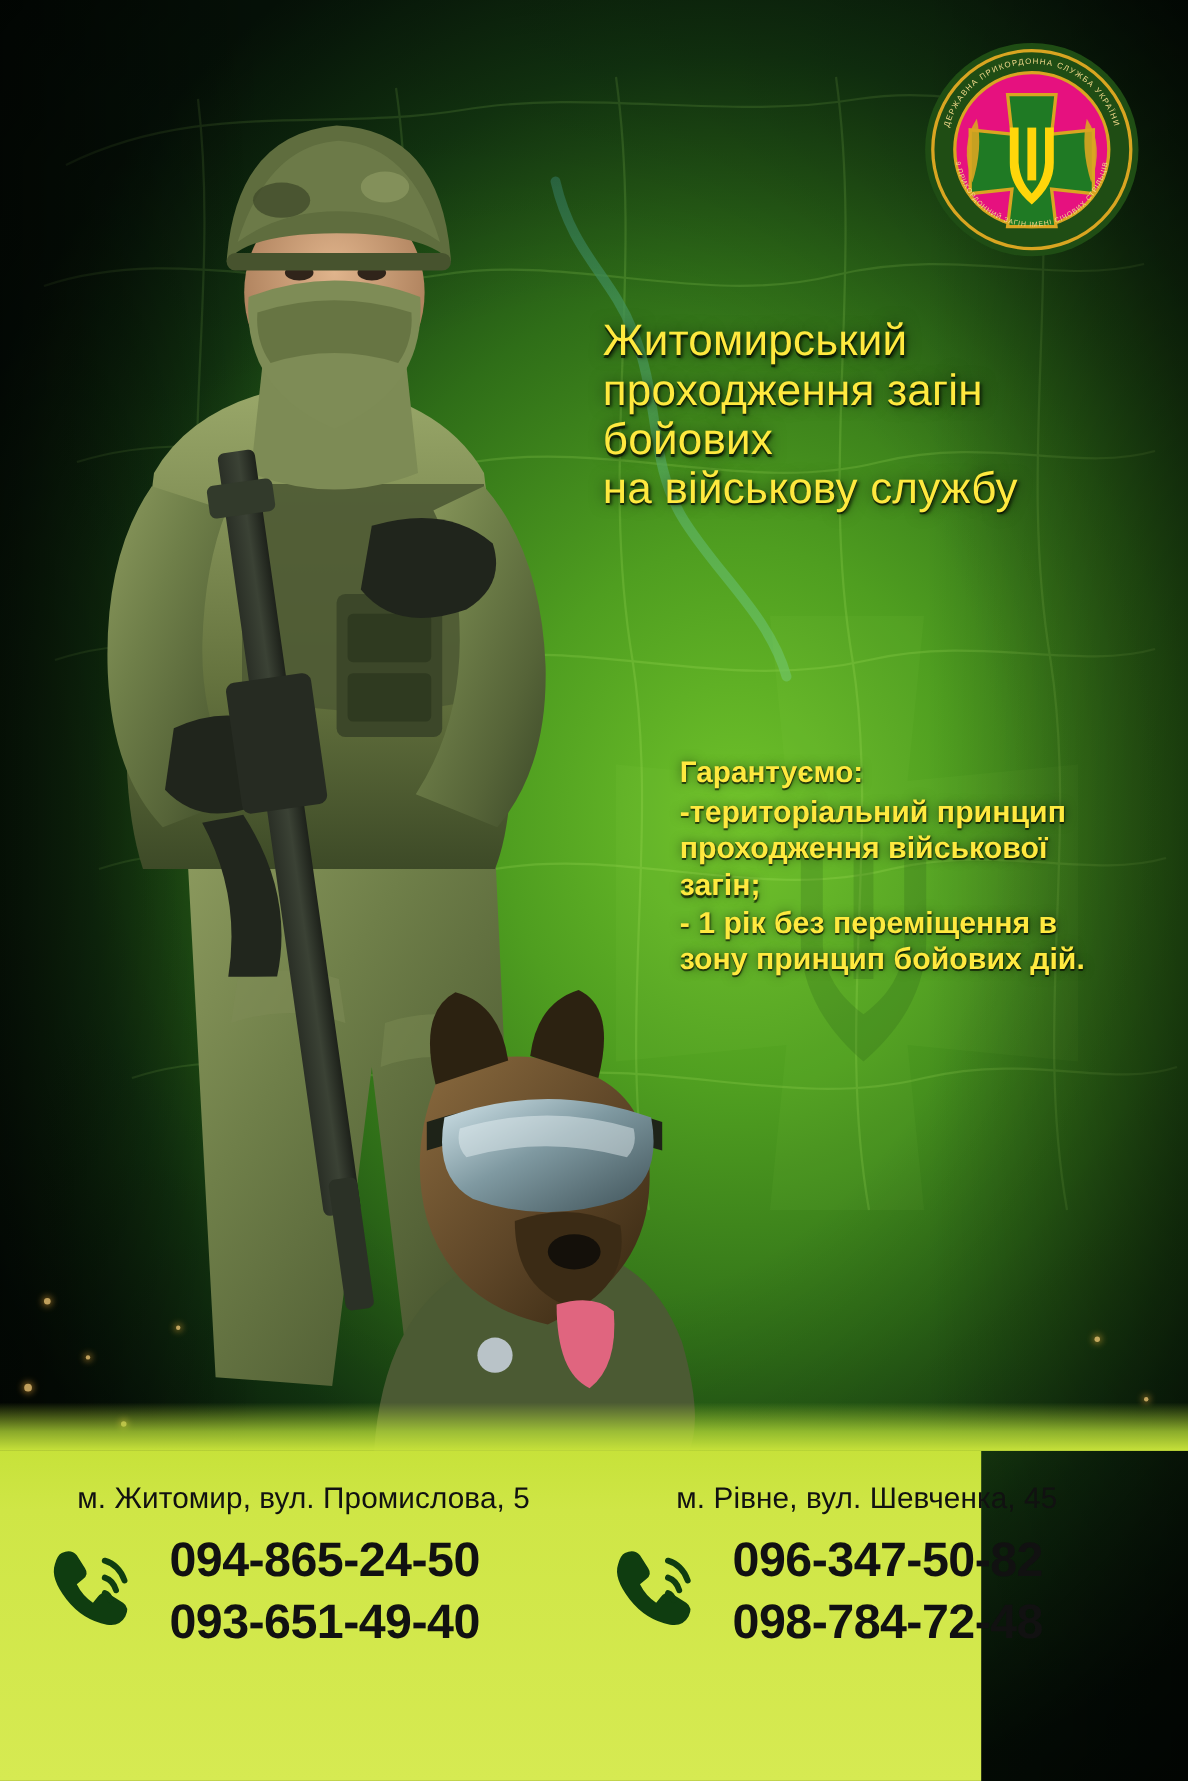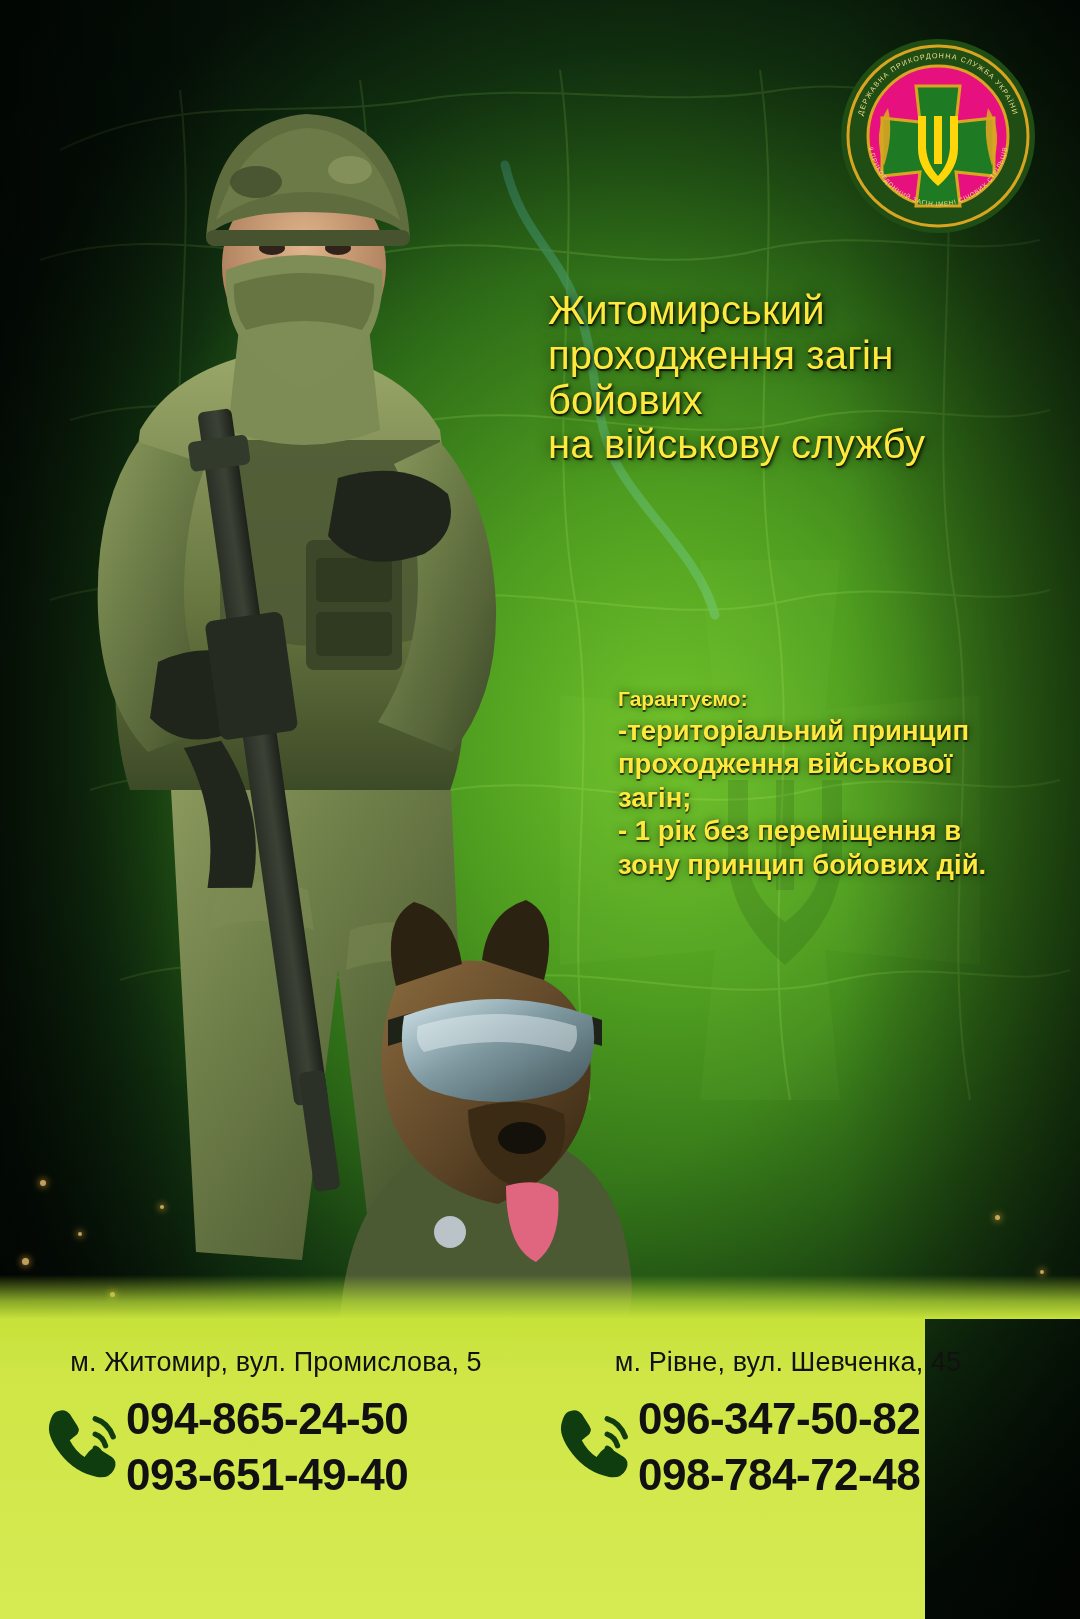--- a/index.html
+++ b/index.html
@@ -121,34 +121,33 @@
     font-weight: bold;
     font-size: 27.5px;
     line-height: 1.22;
     text-shadow:
       0 2px 0 rgba(0,0,0,.5),
       0 0 10px rgba(0,0,0,.5),
       1px 1px 2px rgba(0,0,0,.55);
   }
   .guarantee .g-title {
     display: block;
-    font-size: 21px;
+    font-size: 27px;
     margin-bottom: 2px;
   }
   .guarantee .g-line { display: block; }
 
   
   .footer {
     position: absolute;
     left: 0;
     bottom: 0;
     width: 892px;
     height: 300px;
     background: linear-gradient(180deg, #c7e23a 0%, #cfe646 18%, #d6ea52 100%);
-    padding-left: 33px;
   }
   .footer-top-glow {
     position: absolute;
     left: 0;
     bottom: 300px;
     width: 1080px;
     height: 44px;
     background: linear-gradient(180deg, rgba(170,215,50,0) 0%, rgba(183,222,55,.75) 60%, #c7e23a 100%);
   }
   .foot-col {
@@ -162,21 +161,21 @@
     text-align: center;
     font-size: 27px;
     color: #111;
     letter-spacing: .1px;
     margin-bottom: 14px;
   }
   .phone-row {
     display: flex;
     align-items: center;
     justify-content: flex-start;
-    gap: 0;
+    gap: 28px;
     padding-left: 28px;
   }
   .phone-icon {
     width: 82px;
     height: 82px;
     flex: 0 0 82px;
     display: flex;
     align-items: center;
     justify-content: center;
   }

